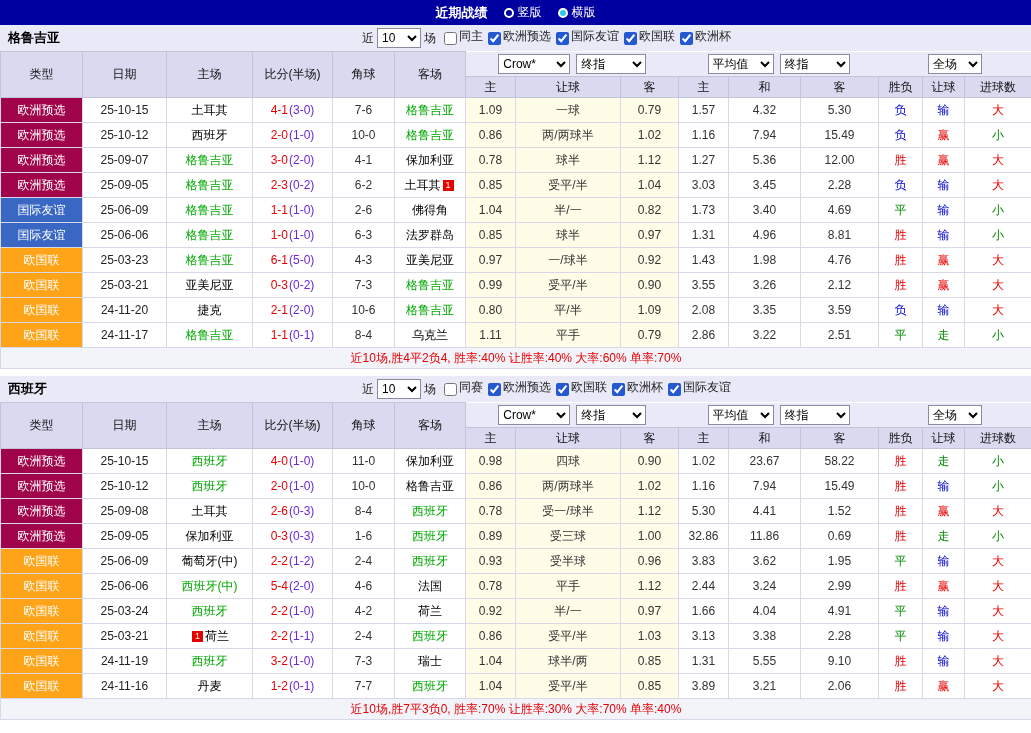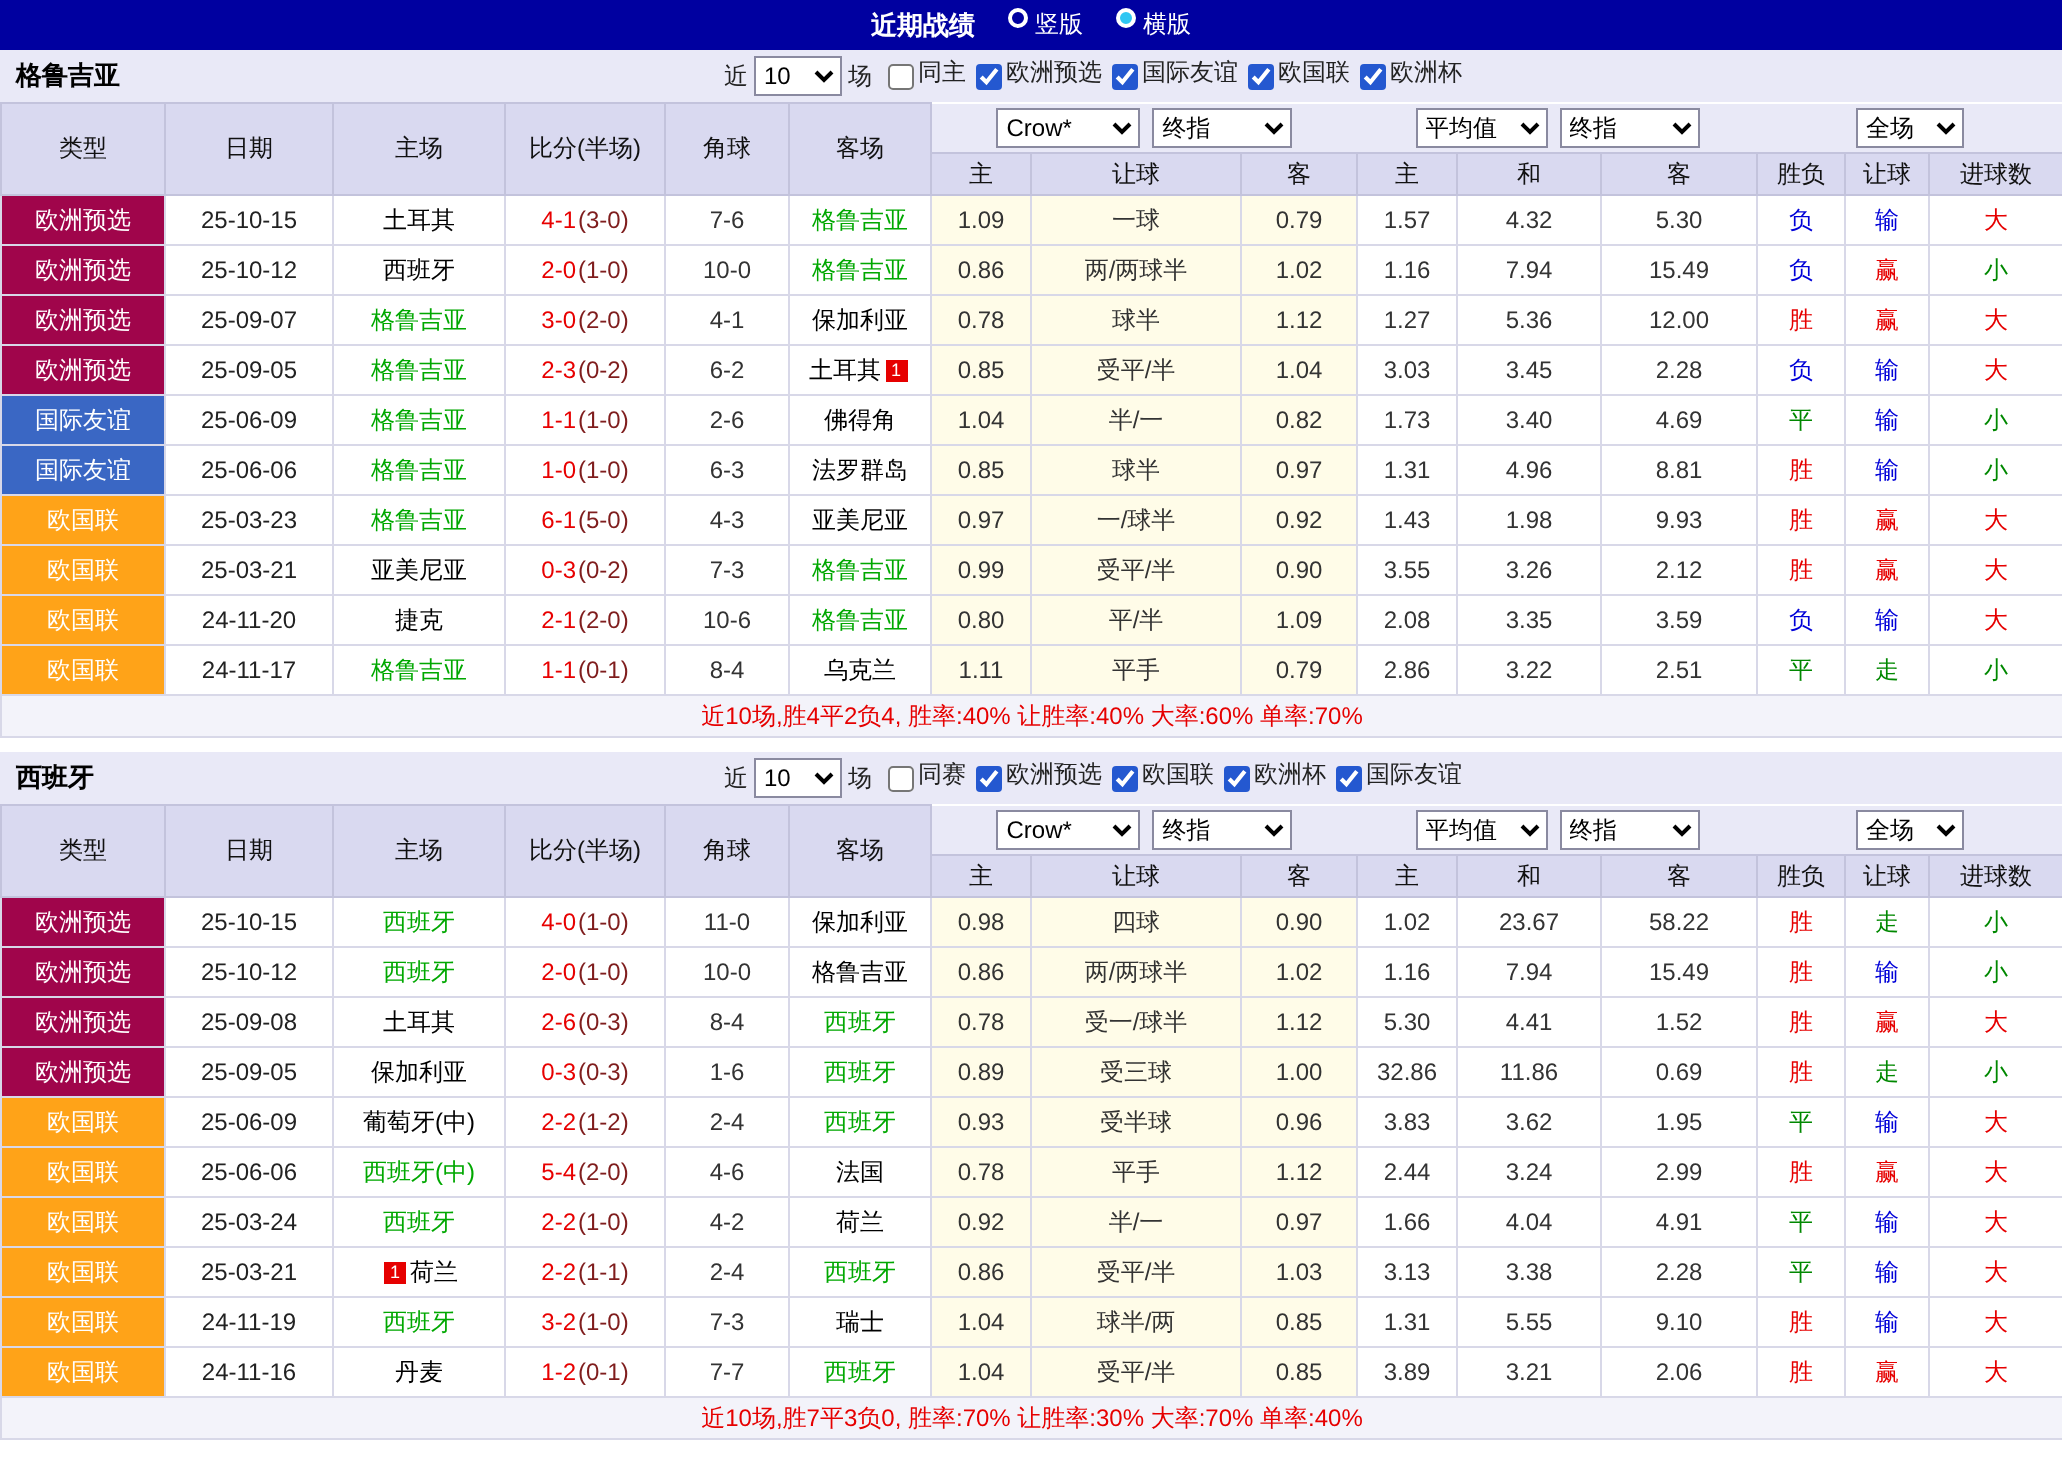--- a/index.html
+++ b/index.html
@@ -1,20 +1,20 @@
 <!DOCTYPE html>
 <html><head>
 <meta charset="utf-8">
 <style>
   *{box-sizing:border-box;margin:0;padding:0}
   html,body{background:#fff}
   body{width:1031px;font-family:"Liberation Sans","DejaVu Sans",sans-serif;font-size:12px;color:#222}
   .topbar{height:25px;background:#0000a0;display:flex;align-items:center;justify-content:center;gap:16px;color:#fff}
   .topbar-title{font-weight:bold;font-size:13px}
-  .radio-opt{display:inline-flex;gap:4px;cursor:pointer;font-size:12px}
+  .radio-opt{display:inline-flex;align-items:center;gap:4px;cursor:pointer;font-size:12px}
   .radio{width:10px;height:10px;border-radius:50%;border:2px solid #fff;background:transparent;display:inline-block}
   .radio.checked{background:#2fc6f2}
   .team-section{background:#e9e9f7}
   .sec-head{height:26px;display:flex;align-items:center;padding:0 8px}
   .team-title{font-weight:bold;font-size:13px;color:#000}
   .filter-bar{margin-left:auto;margin-right:292px;display:flex;align-items:center;gap:3px;white-space:nowrap}
   .cb{display:inline-flex;align-items:flex-end;margin-left:5px;cursor:pointer}
   .cb input{margin:0 2px 0 0;width:13px;height:13px;accent-color:#2458d0}
   select.sel{font-size:12px;height:20px;border:1px solid #8a8aa0;background:#fff}
   .sel-count{width:44px}
@@ -27,21 +27,21 @@
   th.h-label{background:#d9d9f0;border:1px solid #c3c3dc;height:21px;color:#111}
   th.ctrl{background:#e9e9f7;border:0;border-bottom:1px solid #c3c3dc;height:25px}
   th.ctrl .sel{margin:0 3px}
   tbody td{border:1px solid #d8d8e8;height:25px;background:#fff}
   td.yl{background:#fffce8}
   td.type-cell{color:#fff}
   td.team-cell{cursor:pointer}
   .tname{color:#000}
   .tname.focus{color:#00a800}
   .score-main{color:#e80000}
-  .score-half{color:#7f1d1d;margin-left:1px}
+  .score-half{color:#6d28d9;margin-left:1px}
   td.line{color:#cc2200}
   td.corner-cell,td.odds-cell{color:#333}
   .badge{display:inline-block;background:#e60000;color:#fff;font-size:9px;width:11px;height:11px;line-height:11px;margin:0 2px;vertical-align:1px;text-align:center}
   td.summary{height:21px;background:#f3f3fa;border:1px solid #d8d8e8;color:#e60000}
   .gap{height:7px;background:#fff}
 </style>
 </head>
 <body>
 
 <header class="topbar">
@@ -237,21 +237,21 @@
           <td class="date-cell">25-03-23</td>
           <td class="team-cell"><span class="tname focus">格鲁吉亚</span></td>
           <td class="score-cell"><span class="score-main">6-1</span><span class="score-half">(5-0)</span></td>
           <td class="corner-cell">4-3</td>
           <td class="team-cell"><span class="tname">亚美尼亚</span></td>
           <td class="odds-cell yl">0.97</td>
           <td class="odds-cell yl line">一/球半</td>
           <td class="odds-cell yl">0.92</td>
           <td class="odds-cell">1.43</td>
           <td class="odds-cell">1.98</td>
-          <td class="odds-cell">9.93</td>
+          <td class="odds-cell">4.76</td>
           <td class="res-cell" style="color: rgb(230, 0, 0);">胜</td>
           <td class="res-cell" style="color: rgb(230, 0, 0);">赢</td>
           <td class="res-cell" style="color: rgb(230, 0, 0);">大</td>
         </tr>
         <tr>
           <td class="type-cell" style="background: rgb(255, 163, 24);">欧国联</td>
           <td class="date-cell">25-03-21</td>
           <td class="team-cell"><span class="tname">亚美尼亚</span></td>
           <td class="score-cell"><span class="score-main">0-3</span><span class="score-half">(0-2)</span></td>
           <td class="corner-cell">7-3</td>

